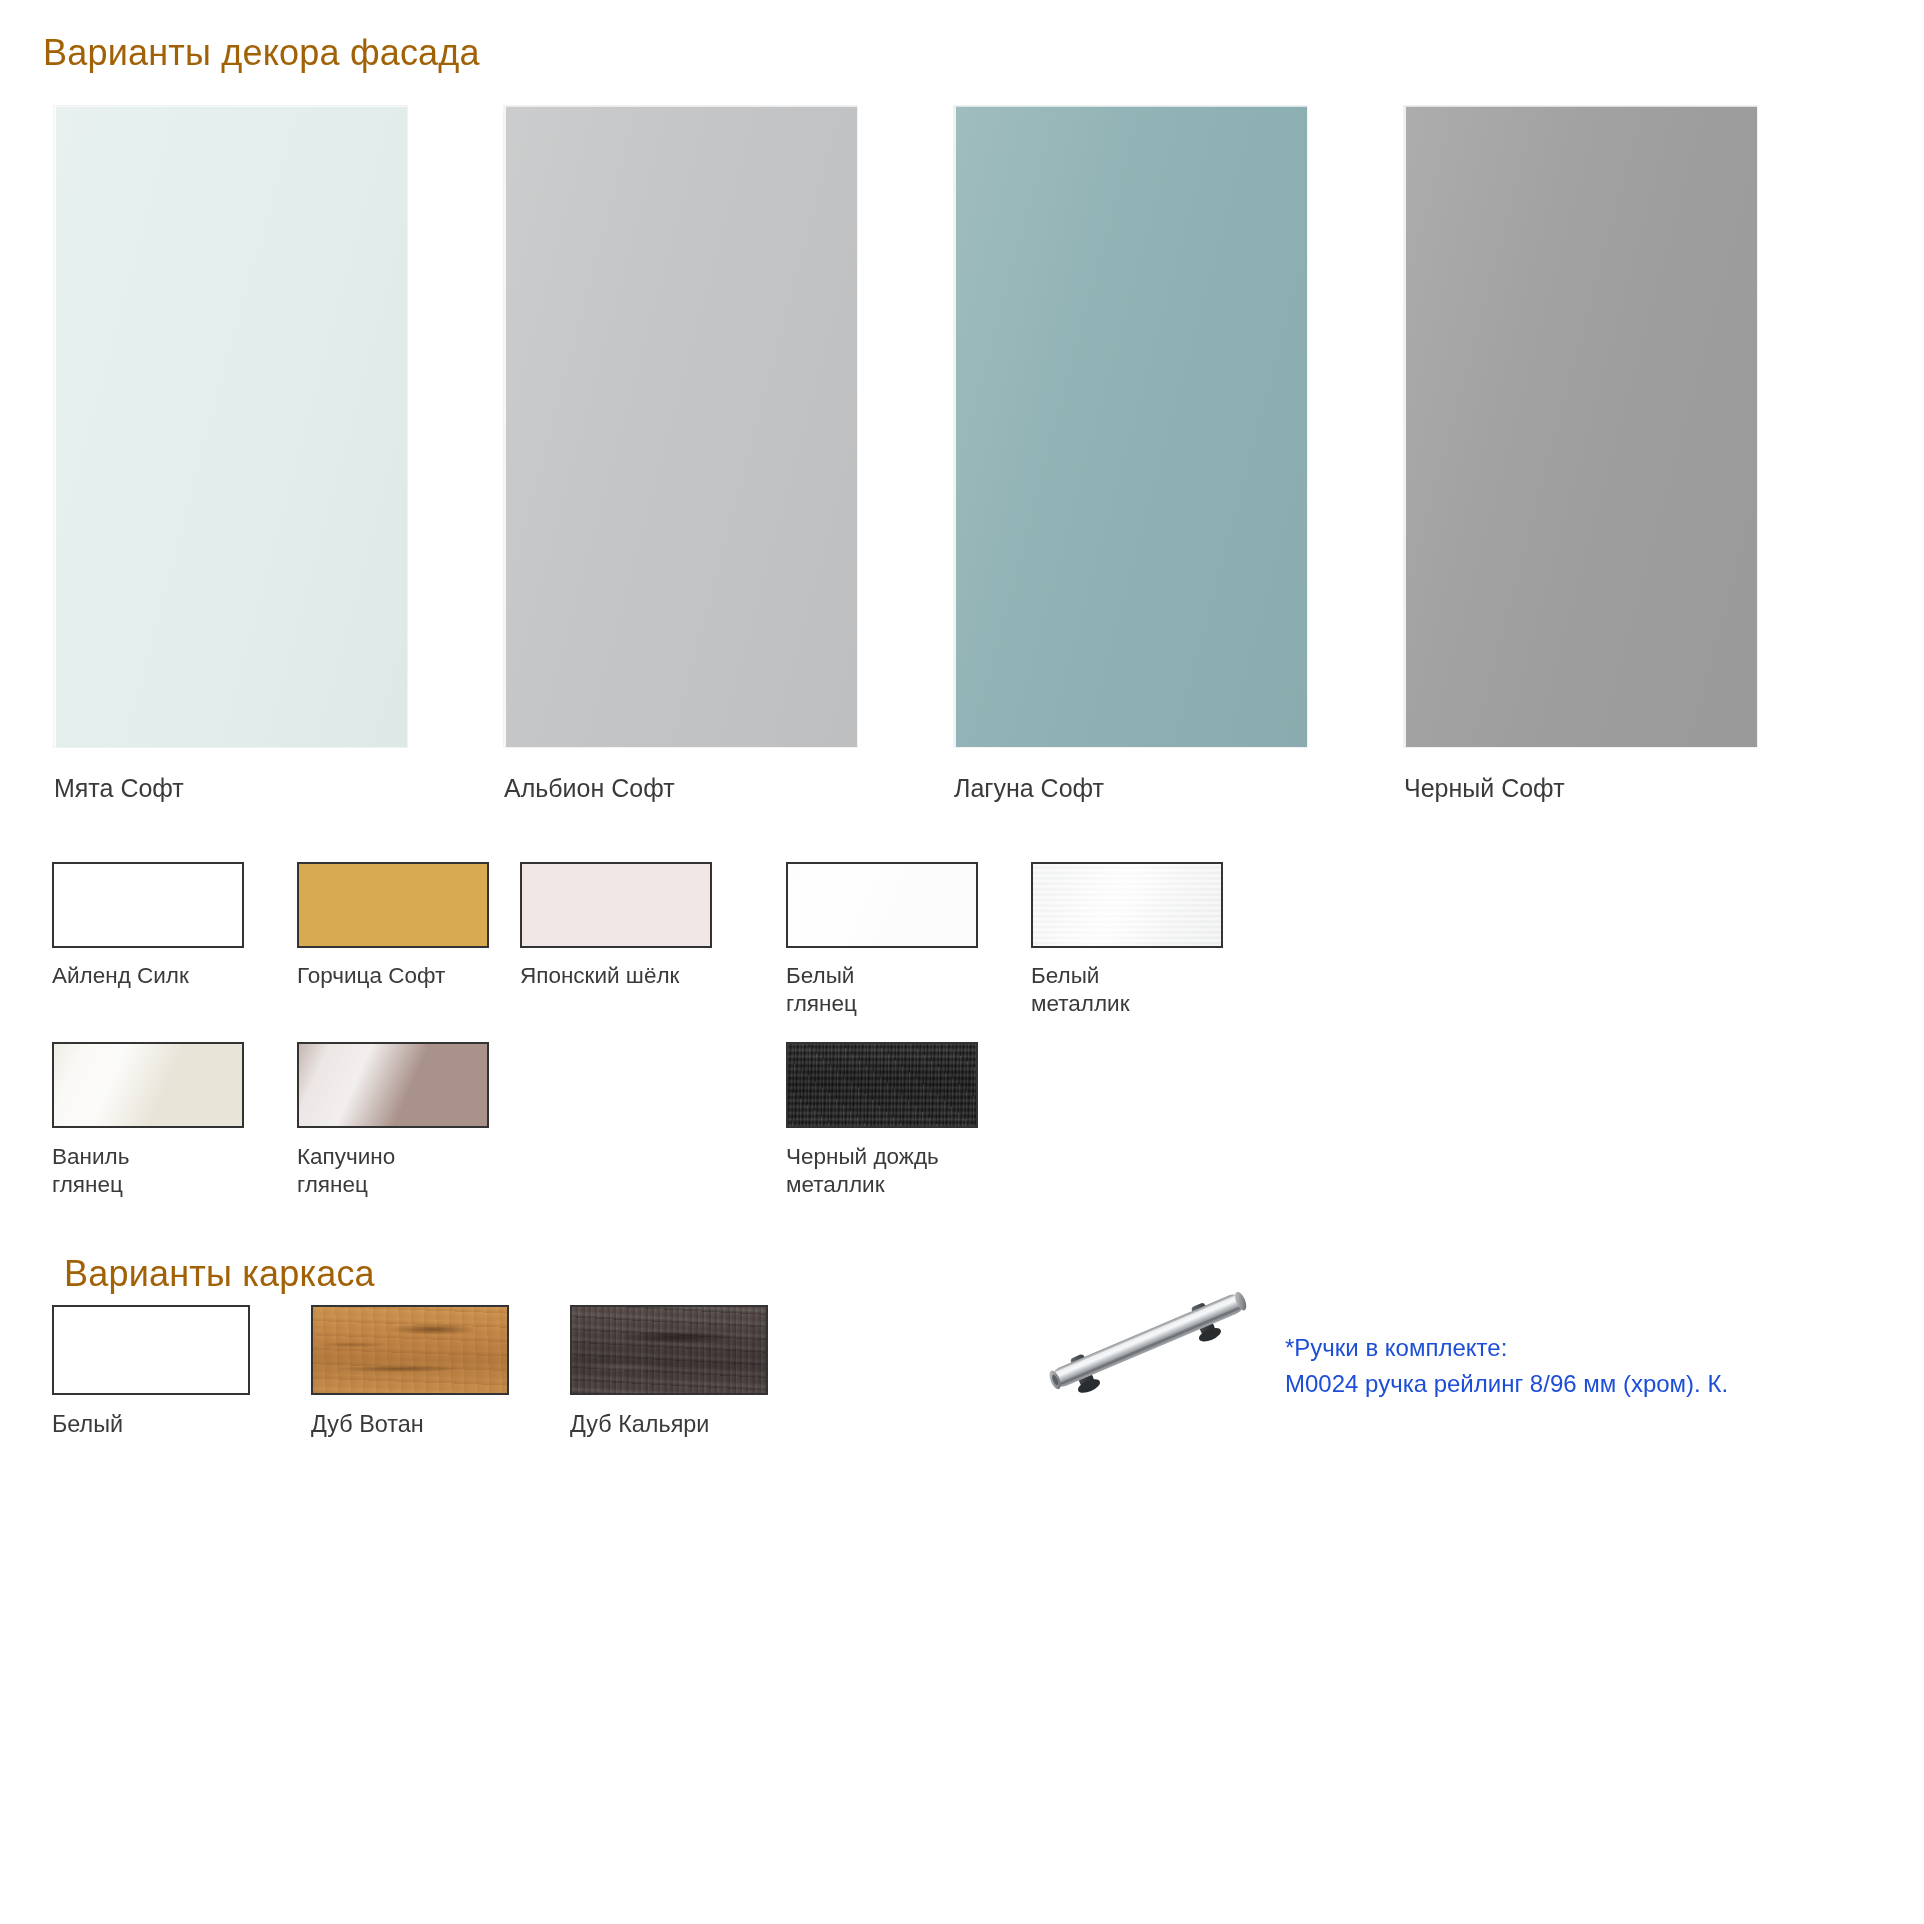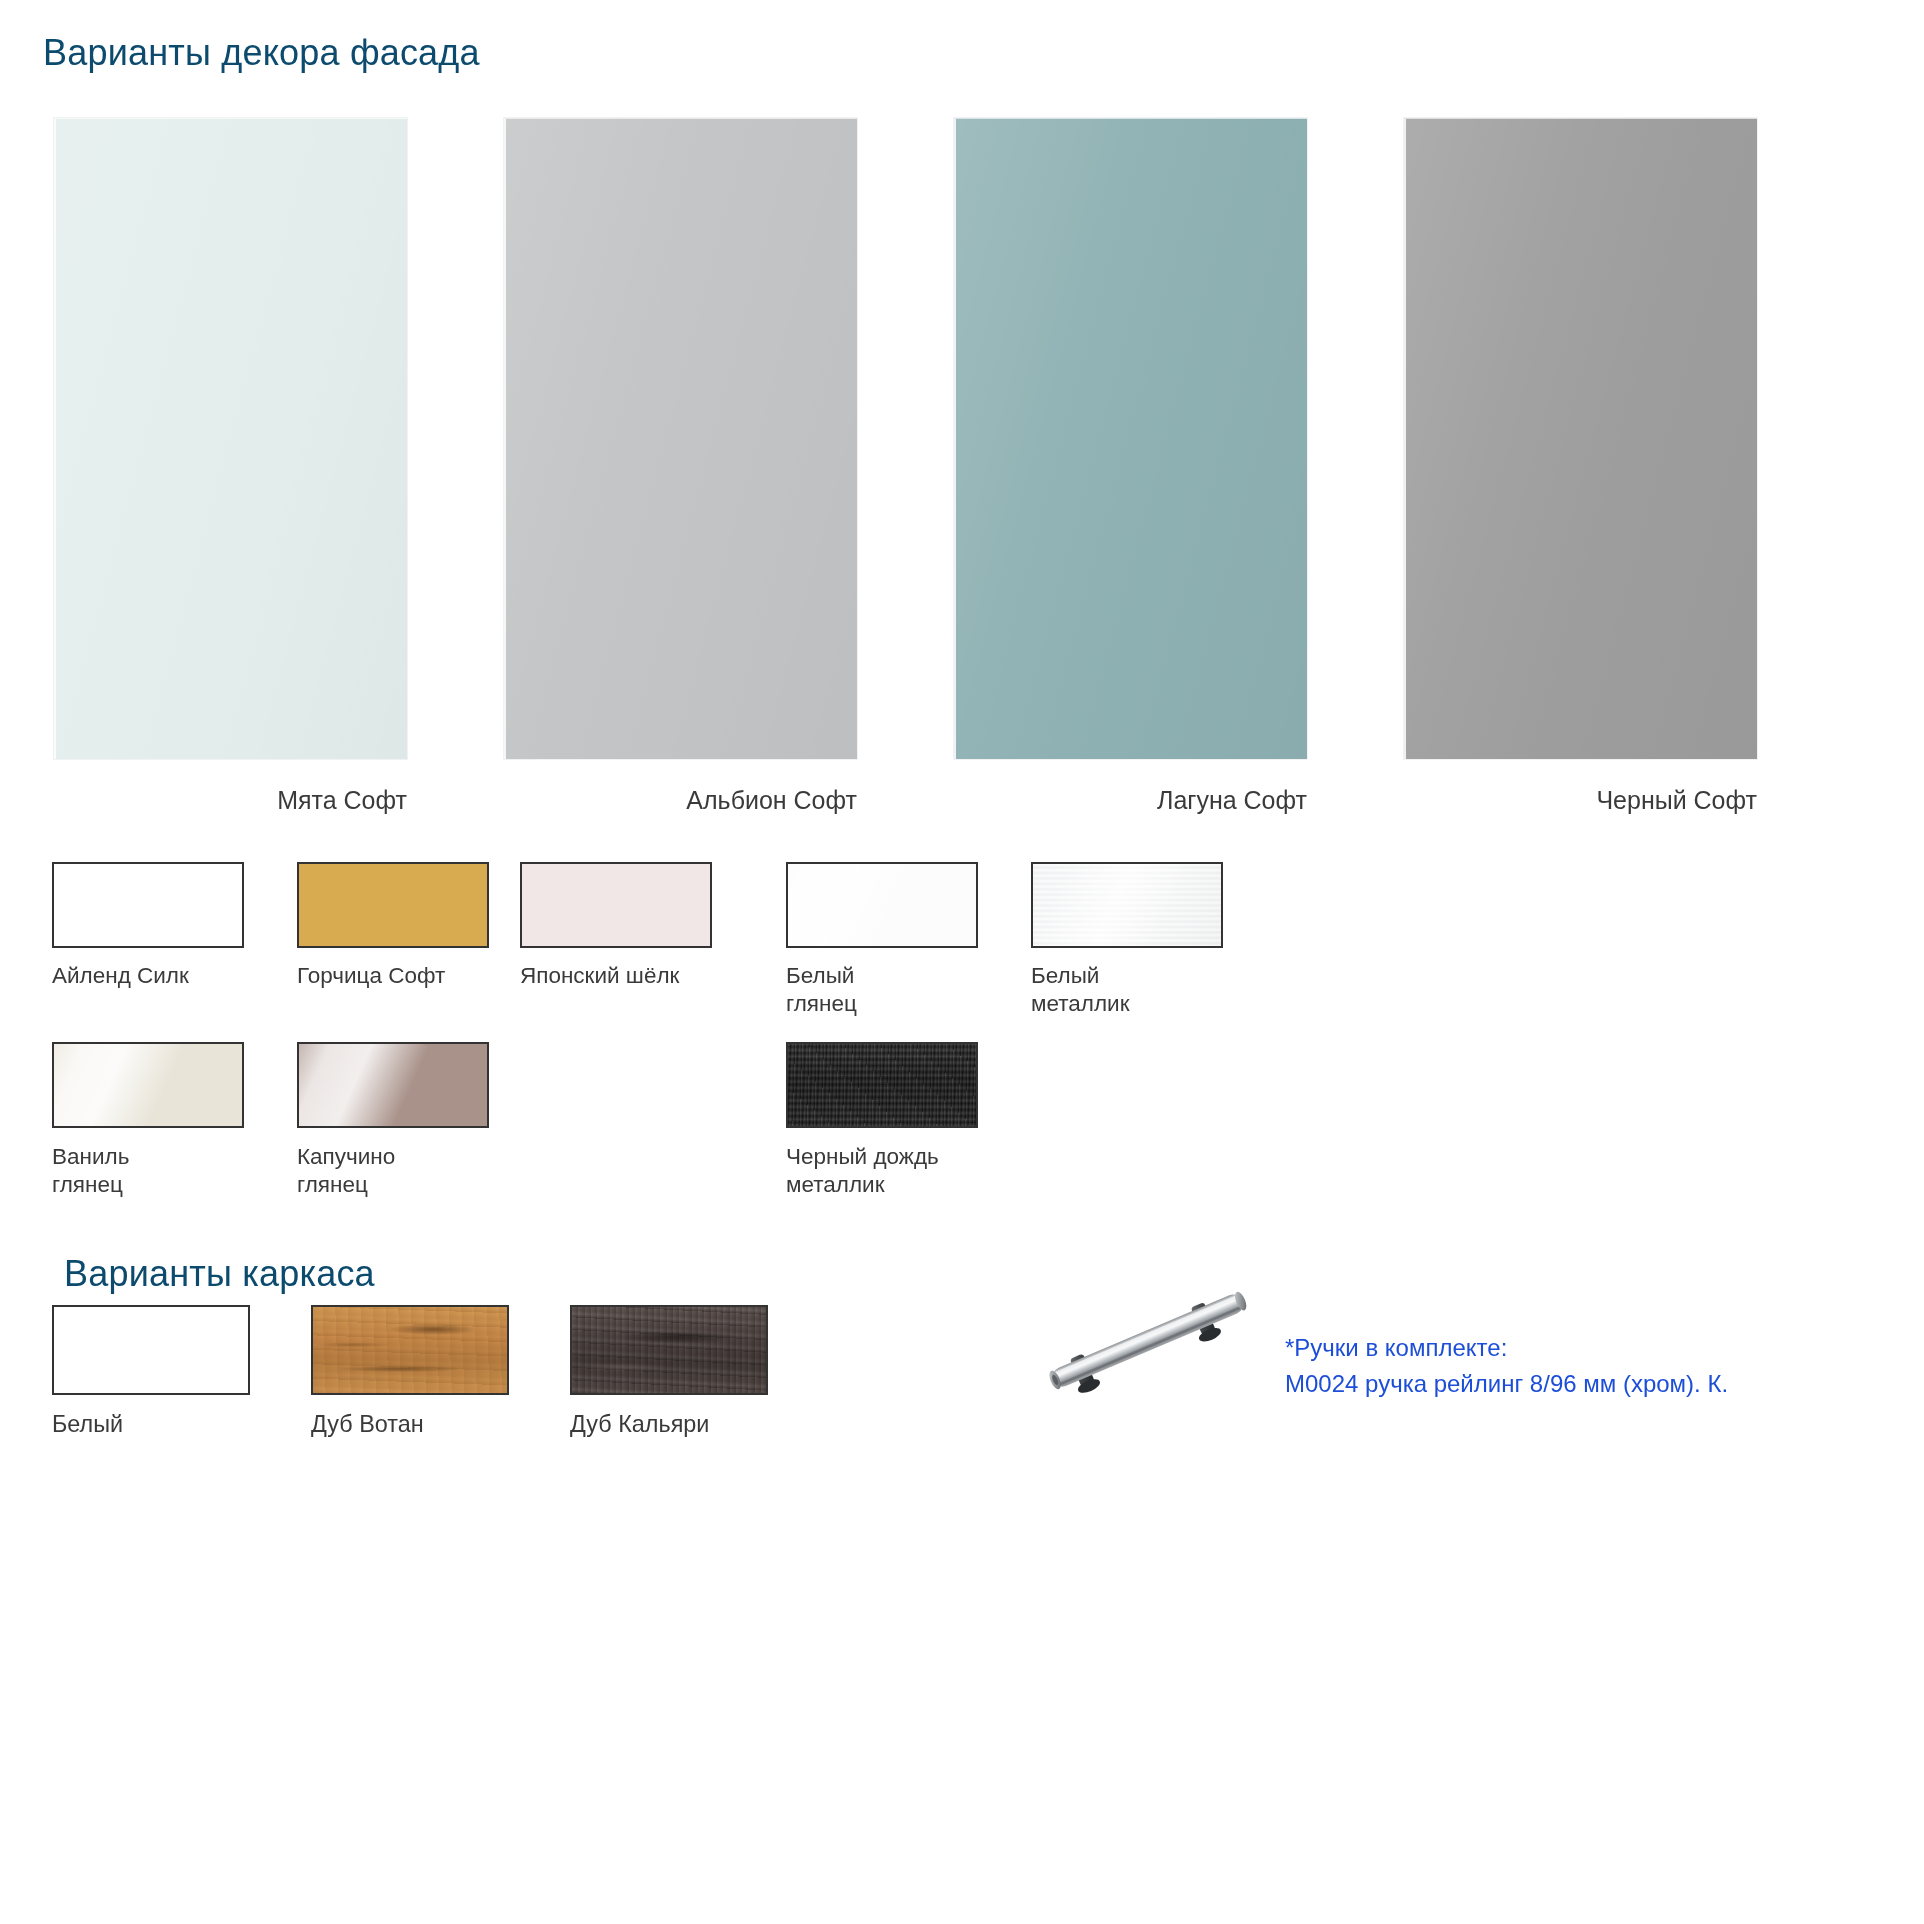--- a/index.html
+++ b/index.html
@@ -17,41 +17,40 @@
     width: 1924px;
     height: 1924px;
     background: #ffffff;
   }
 
   
   .section-title {
     position: absolute;
     font-size: 36px;
     font-weight: 400;
-    color: #0c4a6e;
+    color: #a16207;
     letter-spacing: 0.2px;
     white-space: nowrap;
   }
   #facade-title { left: 43px; top: 32px; }
   #carcass-title { left: 64px; top: 1253px; }
 
   
   .panel-row {
     position: absolute;
     left: 54px;
     top: 106px;
     width: 1809px;
     height: 684px;
   }
   .panel-cell {
     position: absolute;
-    top: 12px;
+    top: 0;
     width: 353px;
     height: 684px;
-    text-align: right;
   }
   .panel-cell.c0 { left: 0px; }
   .panel-cell.c1 { left: 450px; }
   .panel-cell.c2 { left: 900px; }
   .panel-cell.c3 { left: 1350px; }
 
   .panel-swatch {
     position: relative;
     width: 353px;
     height: 641px;

